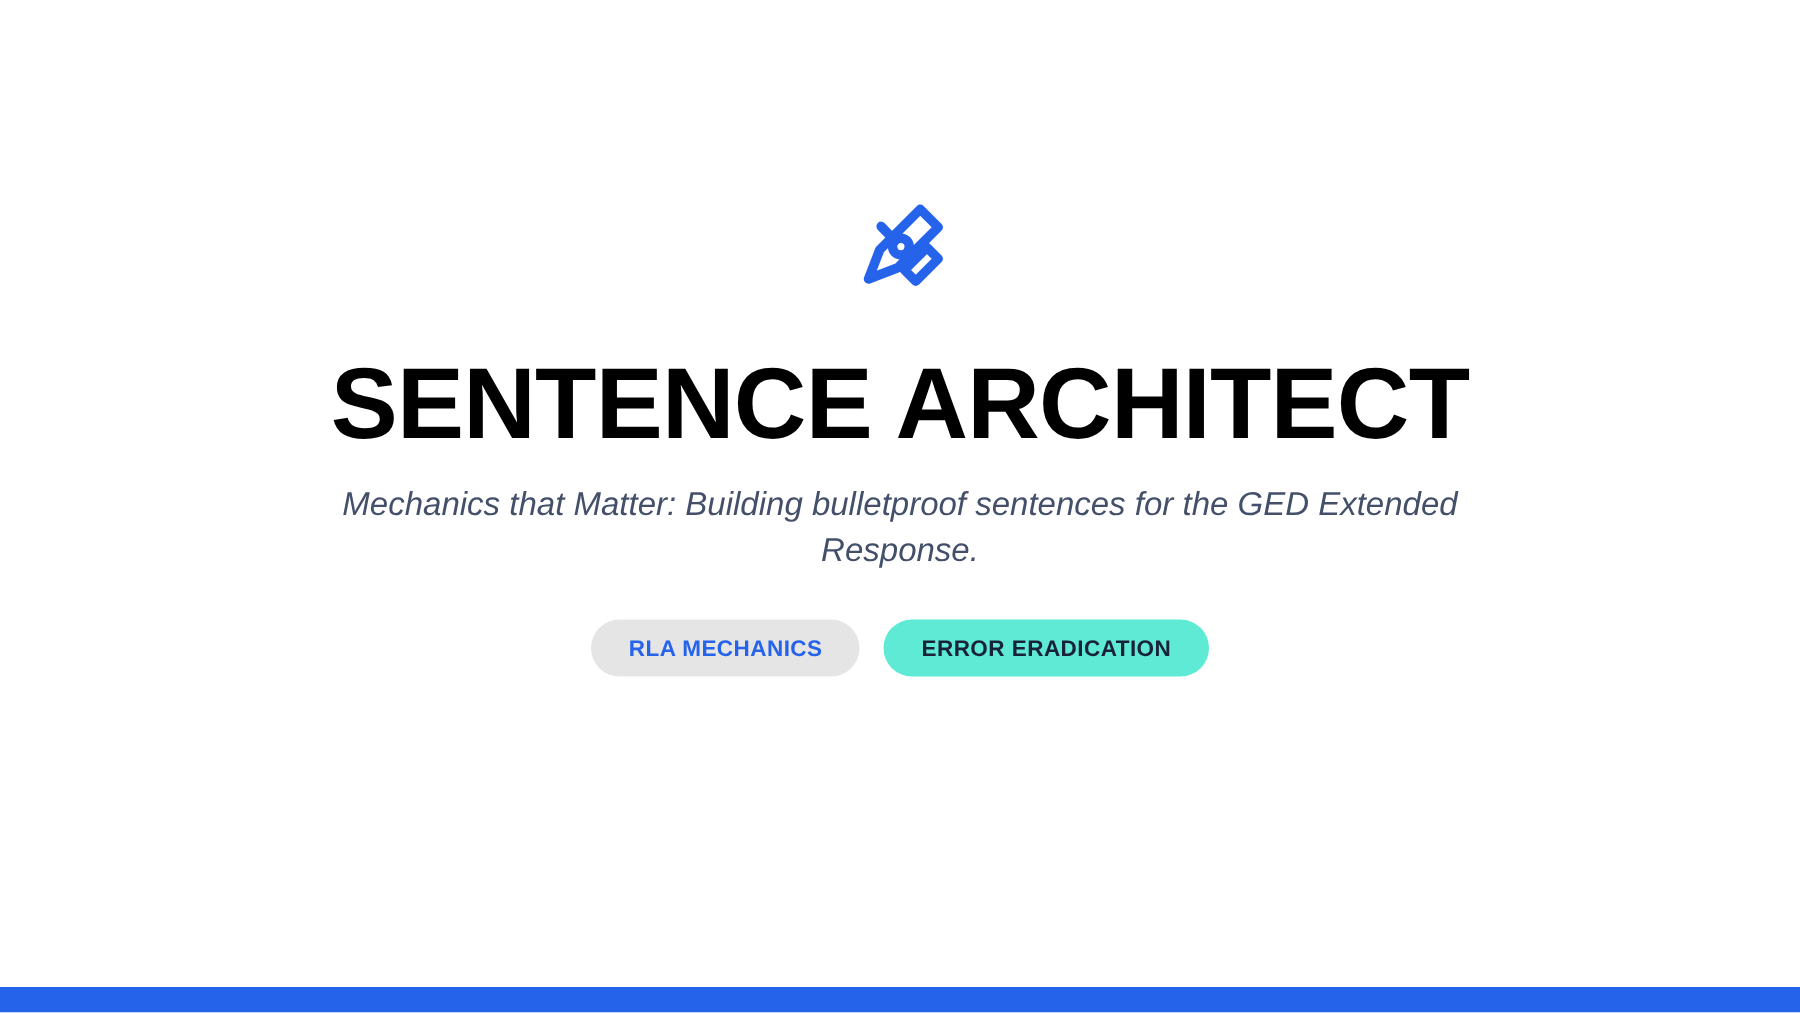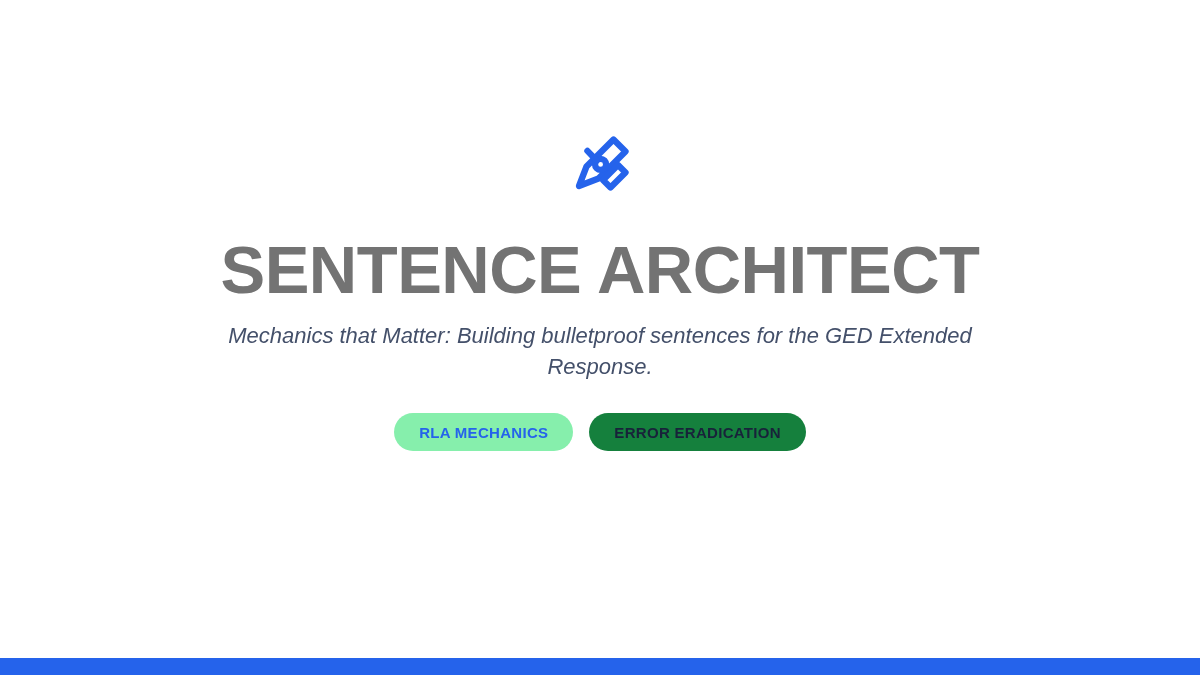--- a/index.html
+++ b/index.html
@@ -56,21 +56,21 @@
     height: 72px;
   }
 
   
   .hero-title {
     font-family: "Liberation Sans", sans-serif;
     font-size: 67px;
     font-weight: bold;
     letter-spacing: -0.5px;
     line-height: 1.04;
-    color: #737373;
+    color: #000000;
     text-align: center;
     white-space: nowrap;
     margin-bottom: 17px;
   }
 
   
   .hero-subtitle {
     font-family: "Liberation Sans", sans-serif;
     font-size: 22px;
     font-style: italic;
@@ -99,26 +99,26 @@
     padding: 0 25px;
     border-radius: 19px;
     font-family: "Liberation Sans", sans-serif;
     font-size: 15px;
     font-weight: bold;
     letter-spacing: 0.3px;
     white-space: nowrap;
   }
 
   .badge--primary {
-    background: #86efac;
+    background: #e5e5e5;
     color: #2563EB;
   }
 
   .badge--neutral {
-    background: #15803d;
+    background: #5eead4;
     color: #18223A;
   }
 
   
   .bottom-bar {
     position: absolute;
     left: 0;
     bottom: 0;
     width: 1200px;
     height: 17px;

